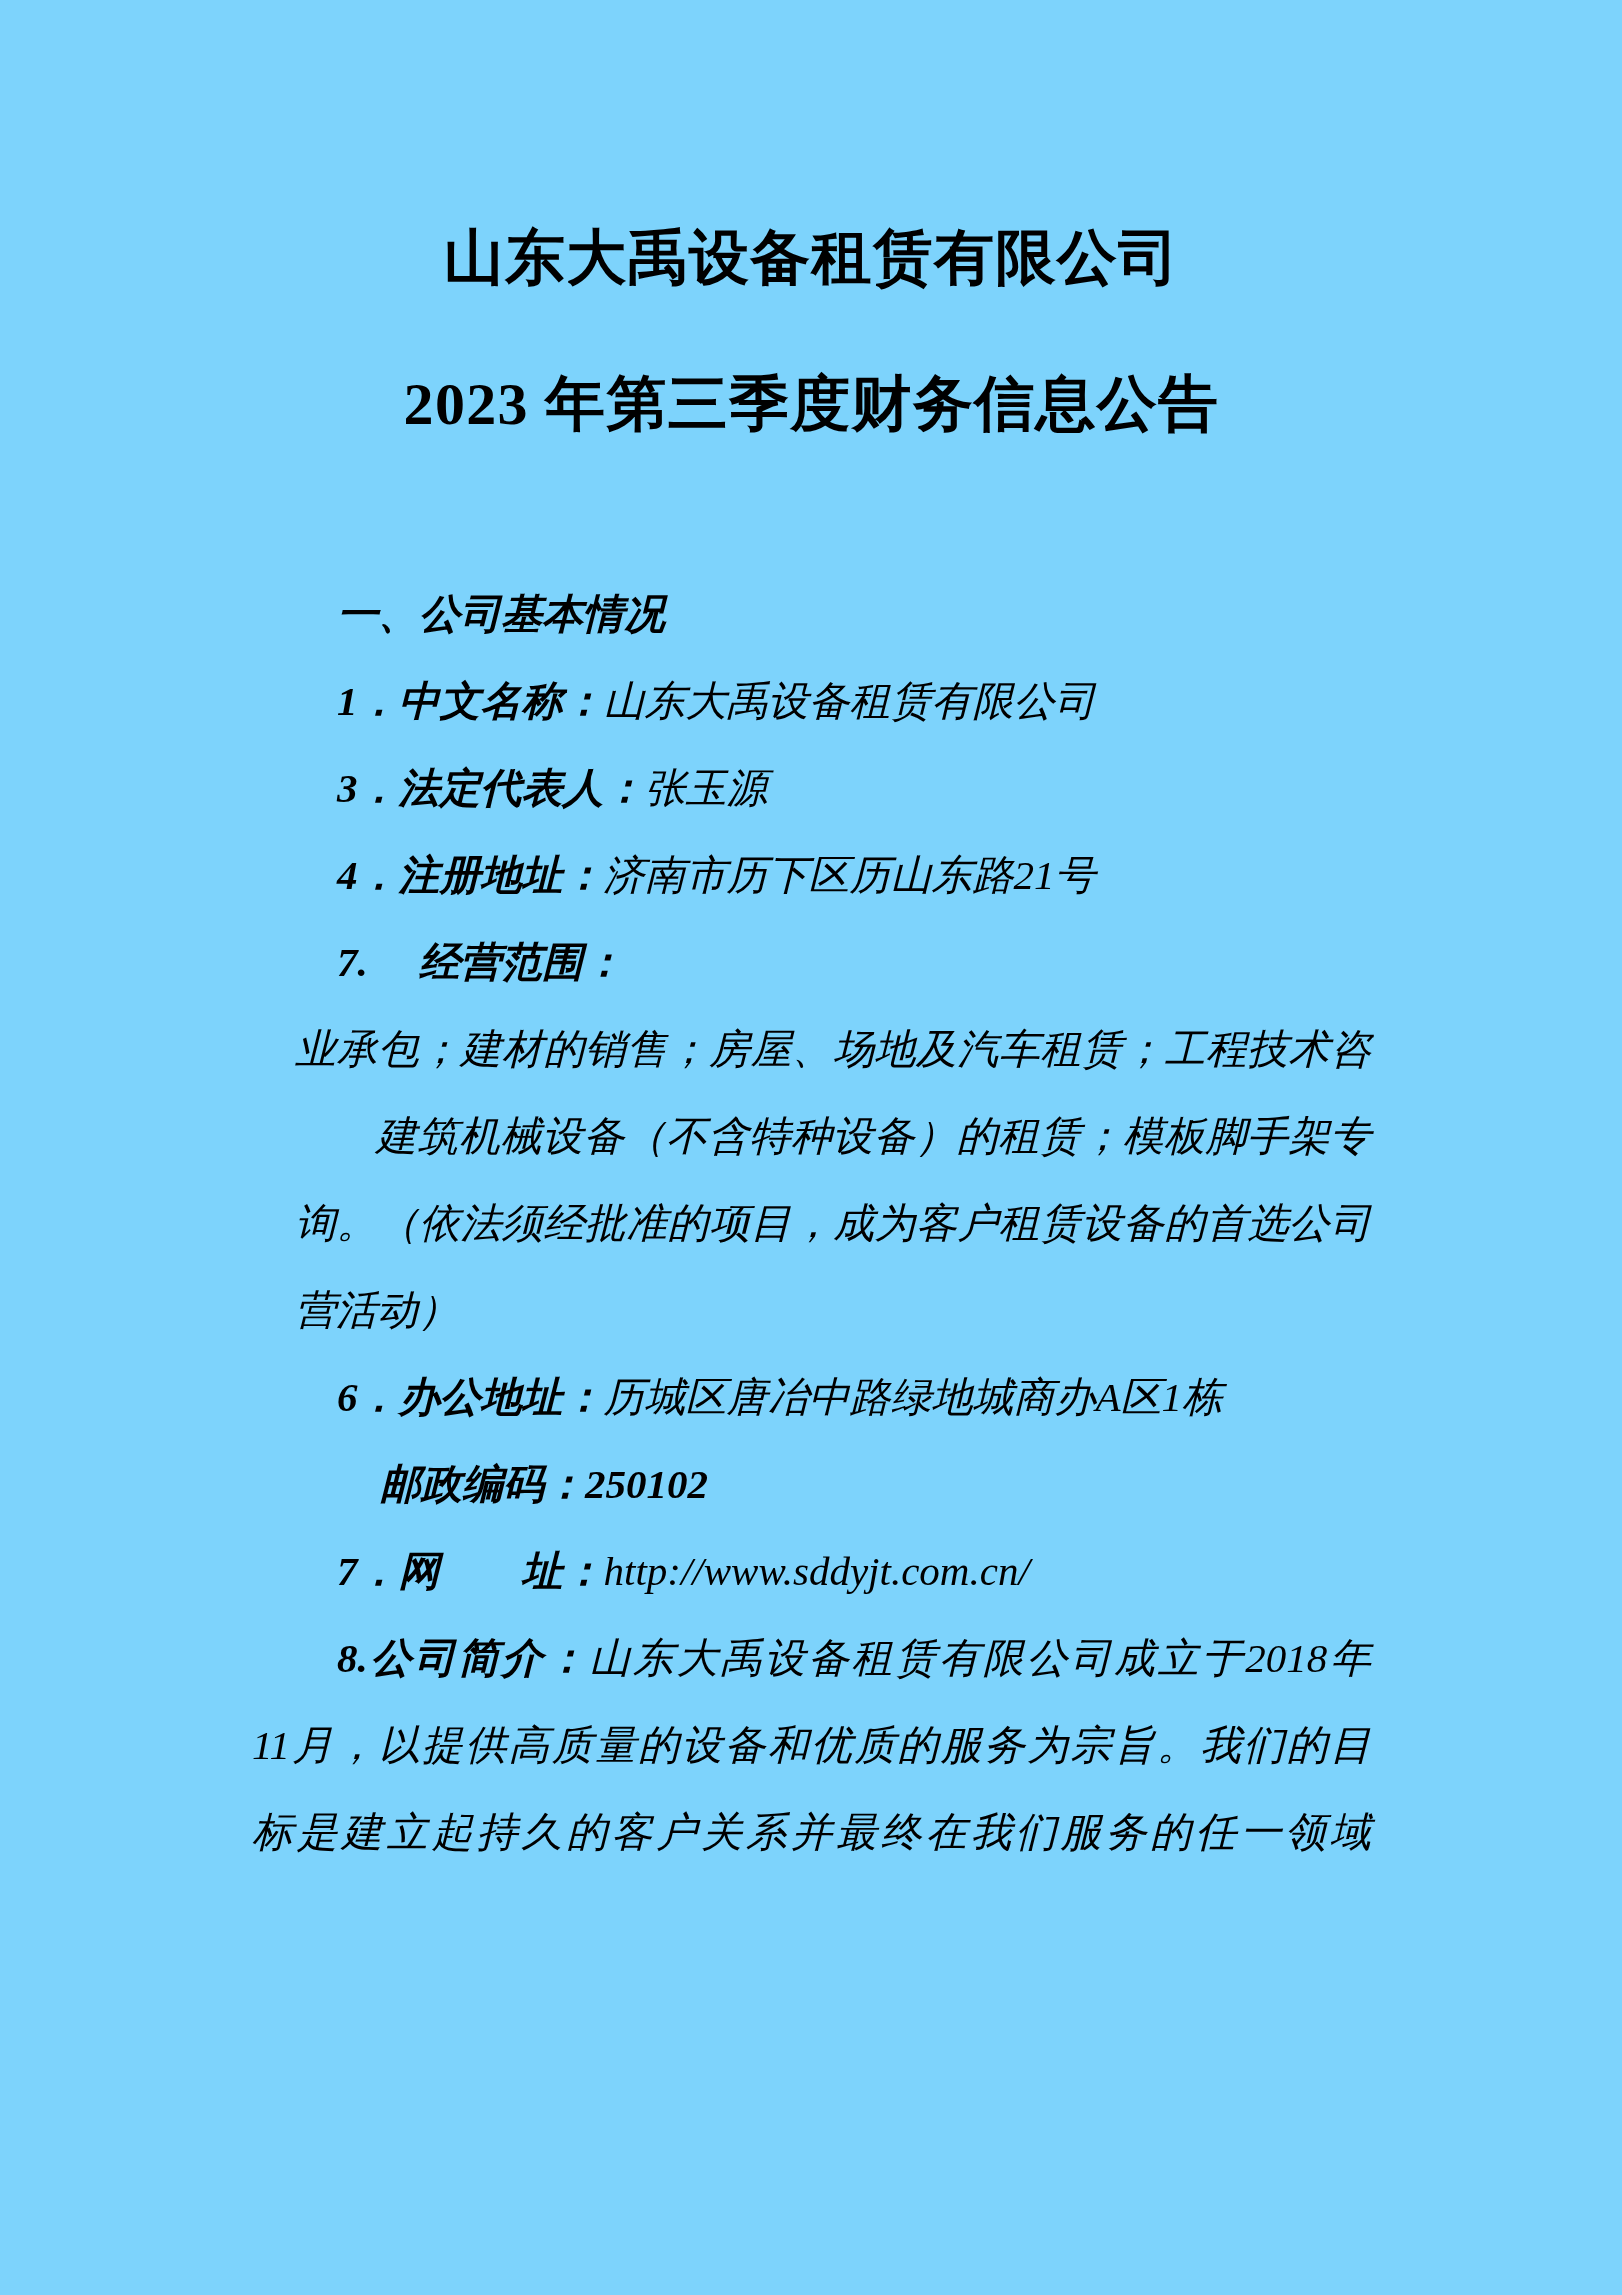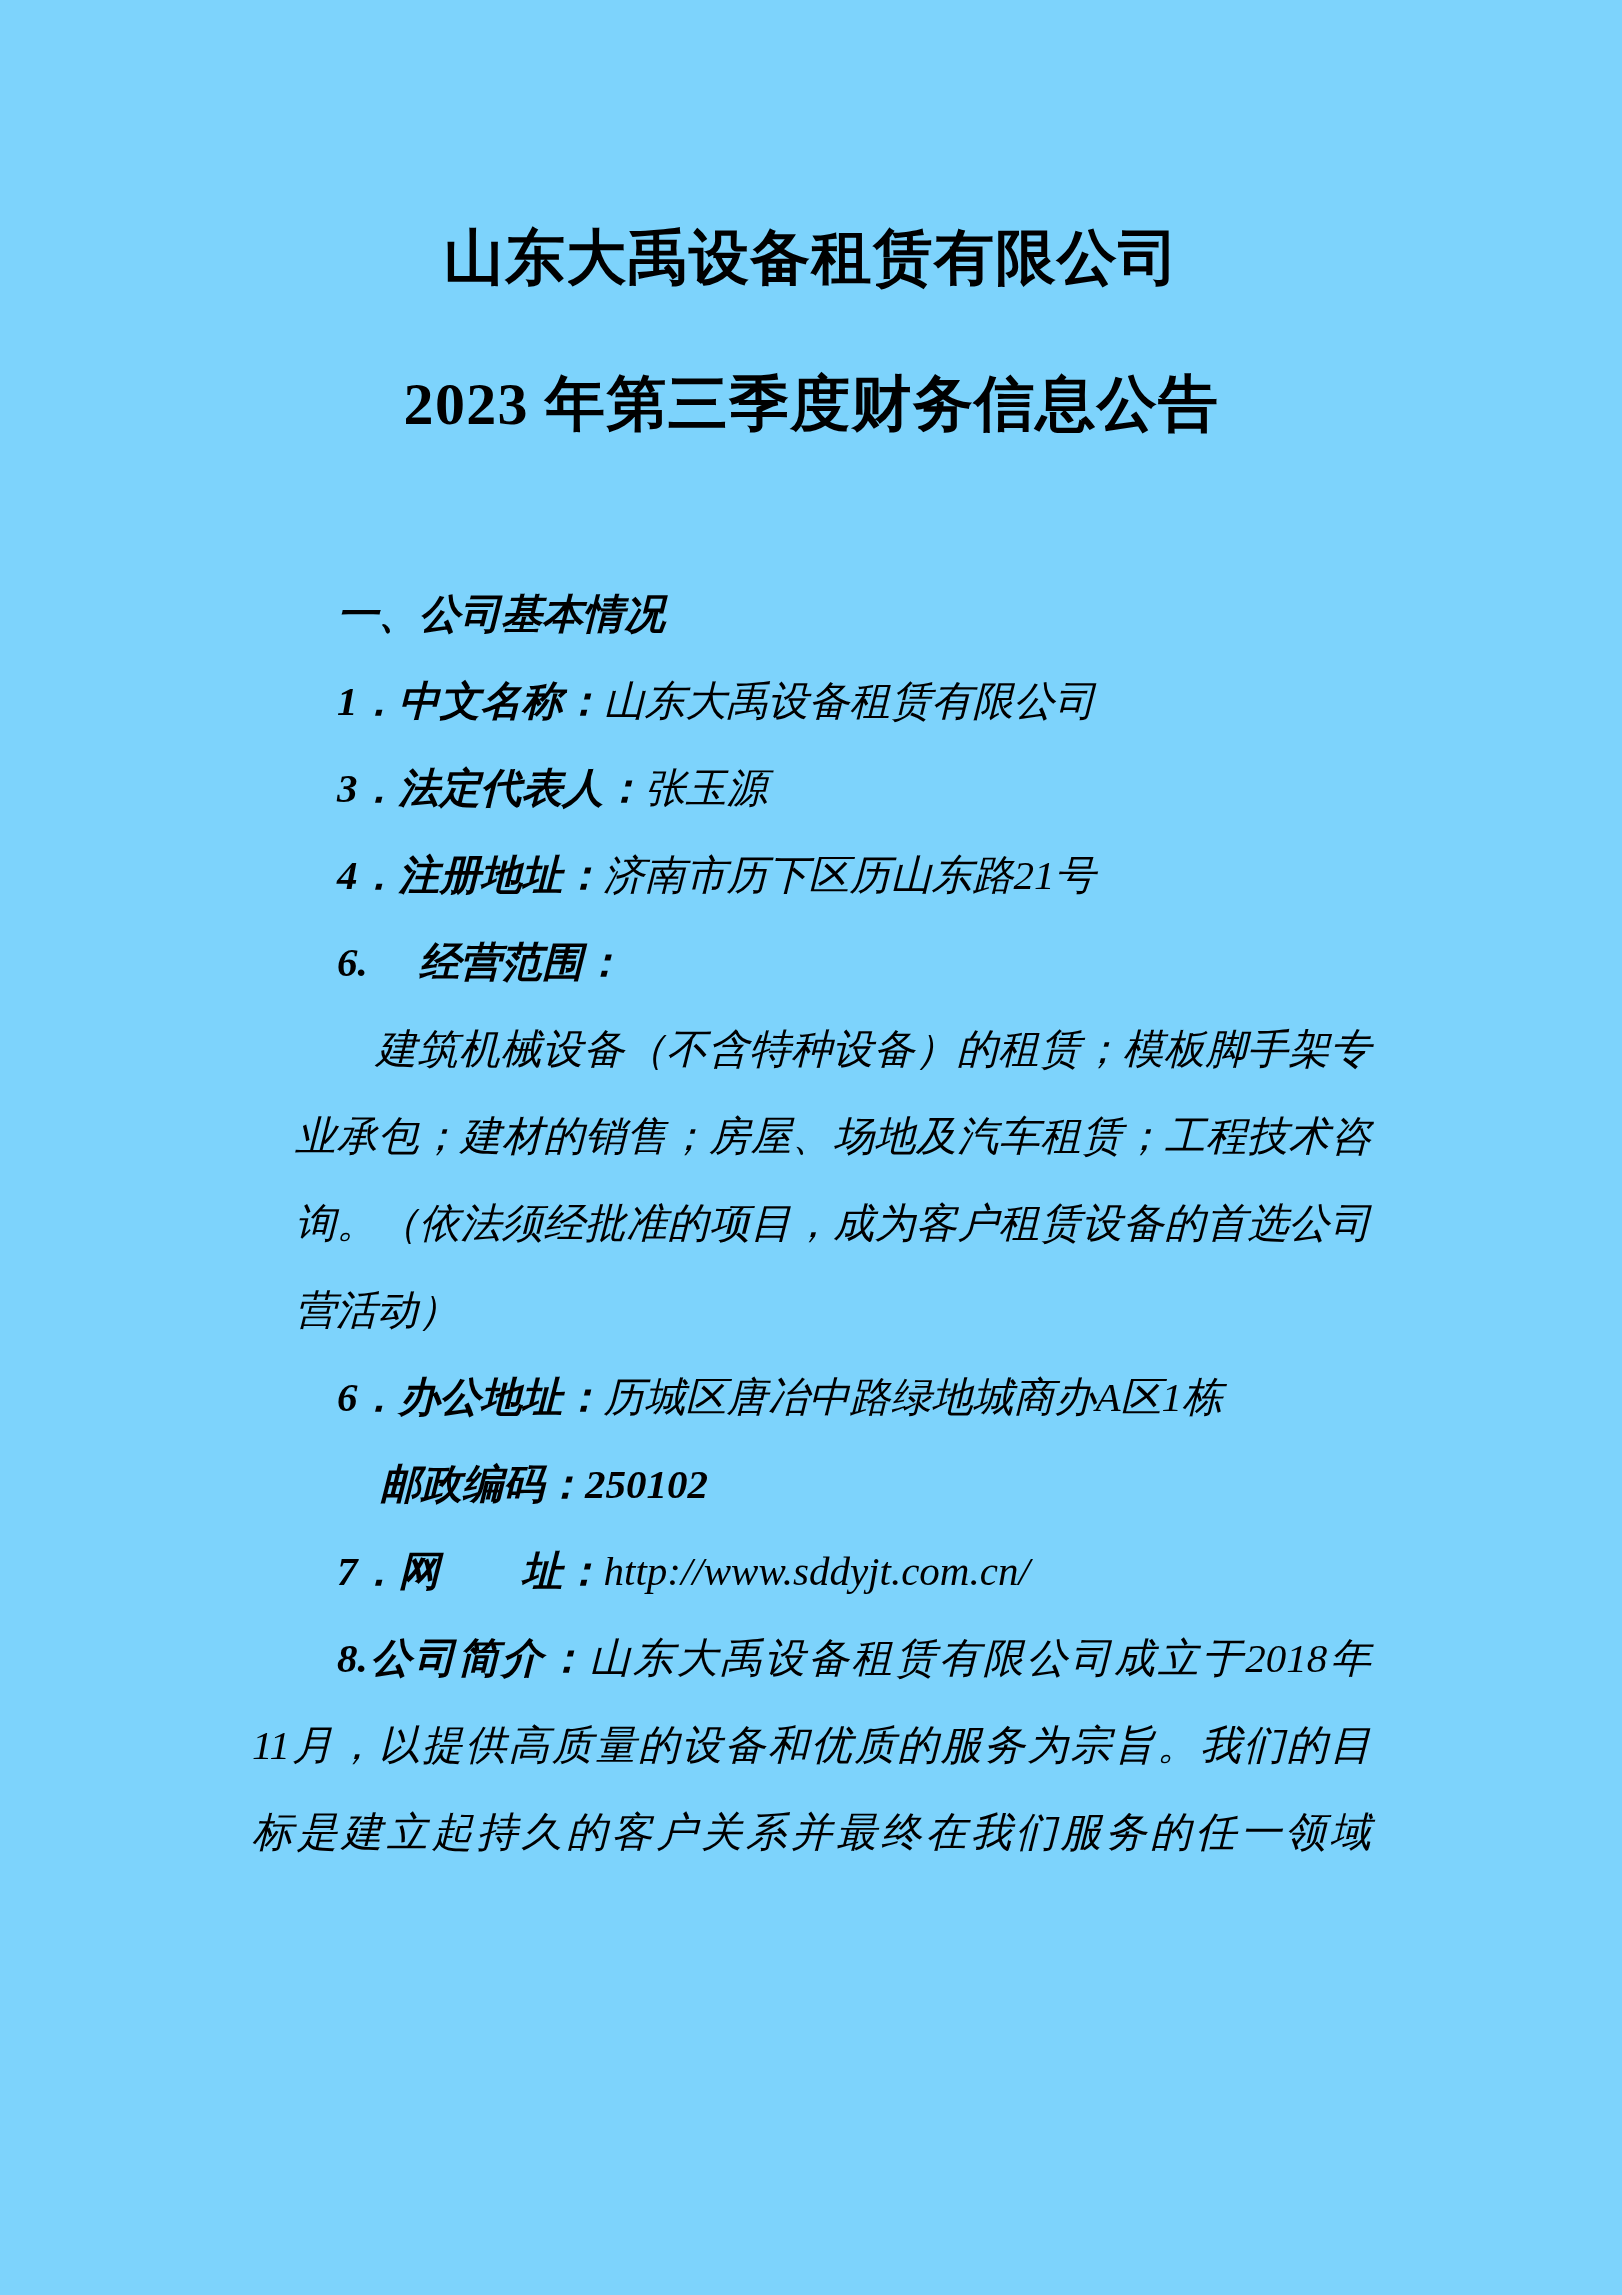--- a/index.html
+++ b/index.html
@@ -70,25 +70,25 @@
 
       <div class="line ind2">
         <span class="b">3．法定代表人：</span><span>张玉源</span>
       </div>
 
       <div class="line ind2">
         <span class="b">4．注册地址：</span><span>济南市历下区历山东路21号</span>
       </div>
 
       <div class="line ind2">
-        <span class="b">6.　 经营范围：</span><span></span>
+        <span class="b">7.　 经营范围：</span><span></span>
       </div>
 
+      <div class="scope-line j">业承包；建材的销售；房屋、场地及汽车租赁；工程技术咨</div>
       <div class="scope-line scope-first j">建筑机械设备（不含特种设备）的租赁；模板脚手架专</div>
-      <div class="scope-line j">业承包；建材的销售；房屋、场地及汽车租赁；工程技术咨</div>
       <div class="scope-line j">询。（依法须经批准的项目，成为客户租赁设备的首选公司</div>
       <div class="scope-line">营活动）</div>
 
       <div class="line ind2">
         <span class="b">6．办公地址：</span><span>历城区唐冶中路绿地城商办A区1栋</span>
       </div>
 
       <div class="line ind-postal">
         <span class="b">邮政编码：</span><span class="b">250102</span>
       </div>

